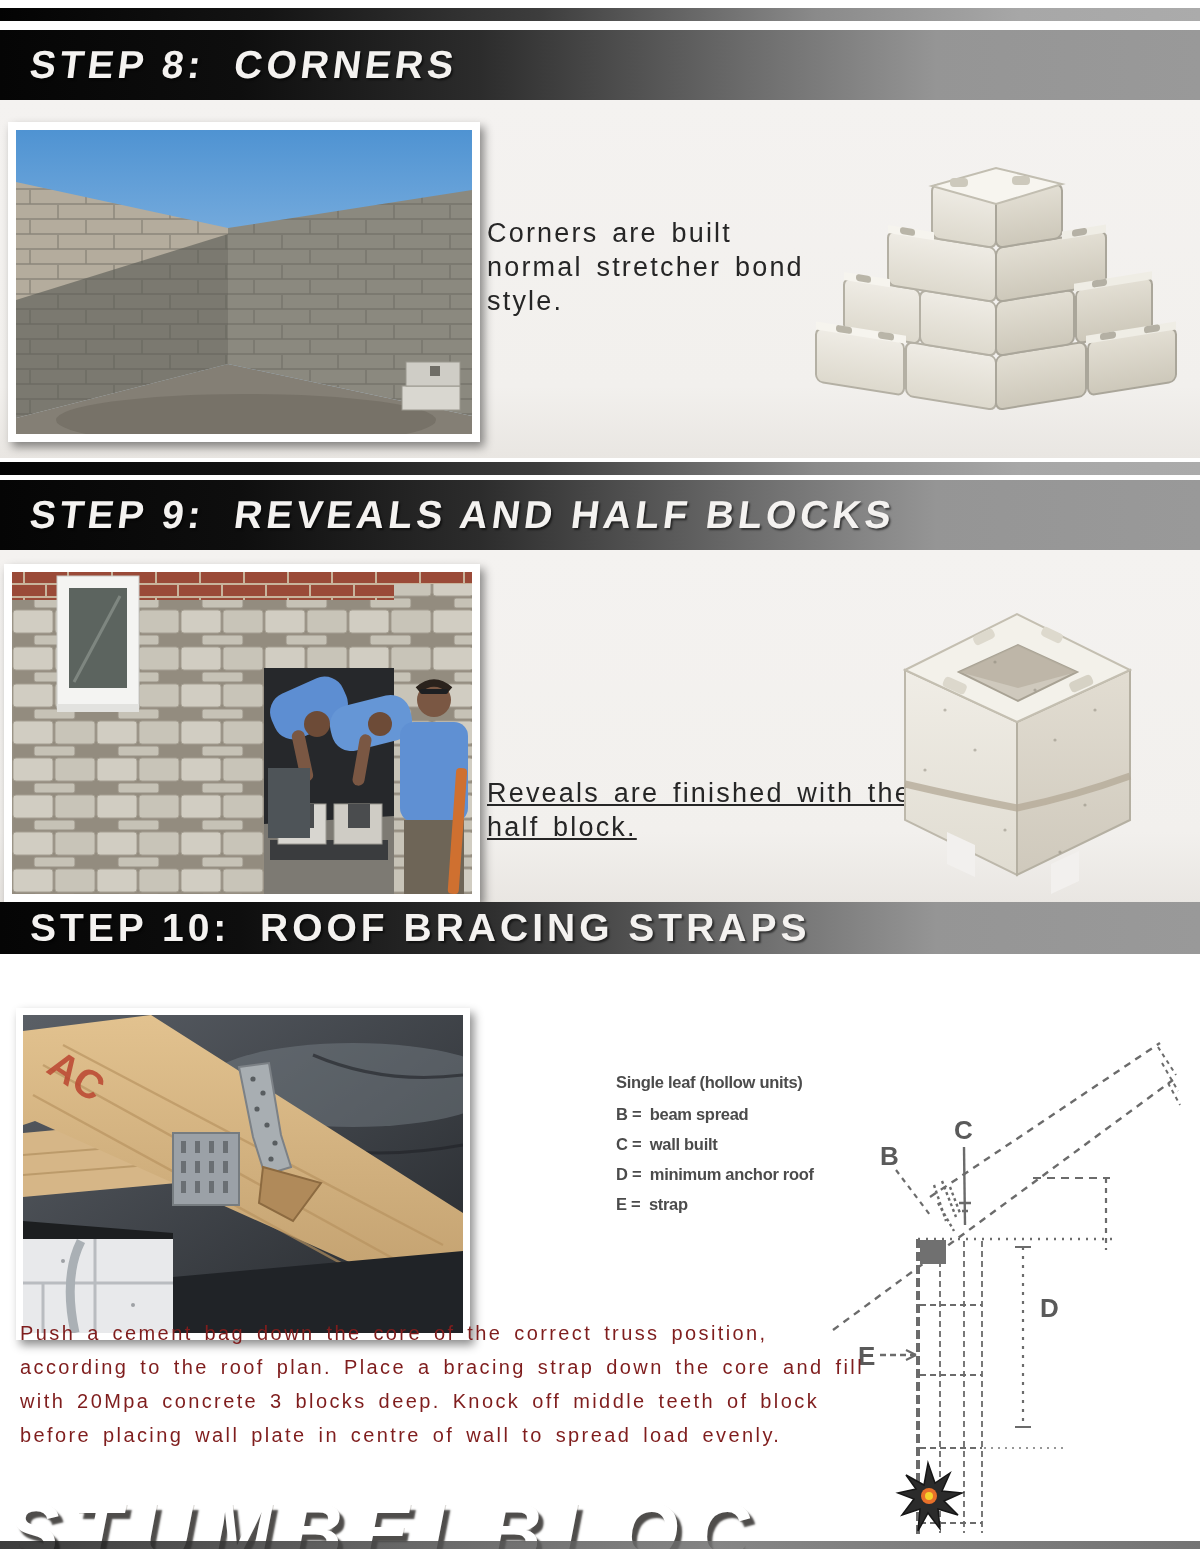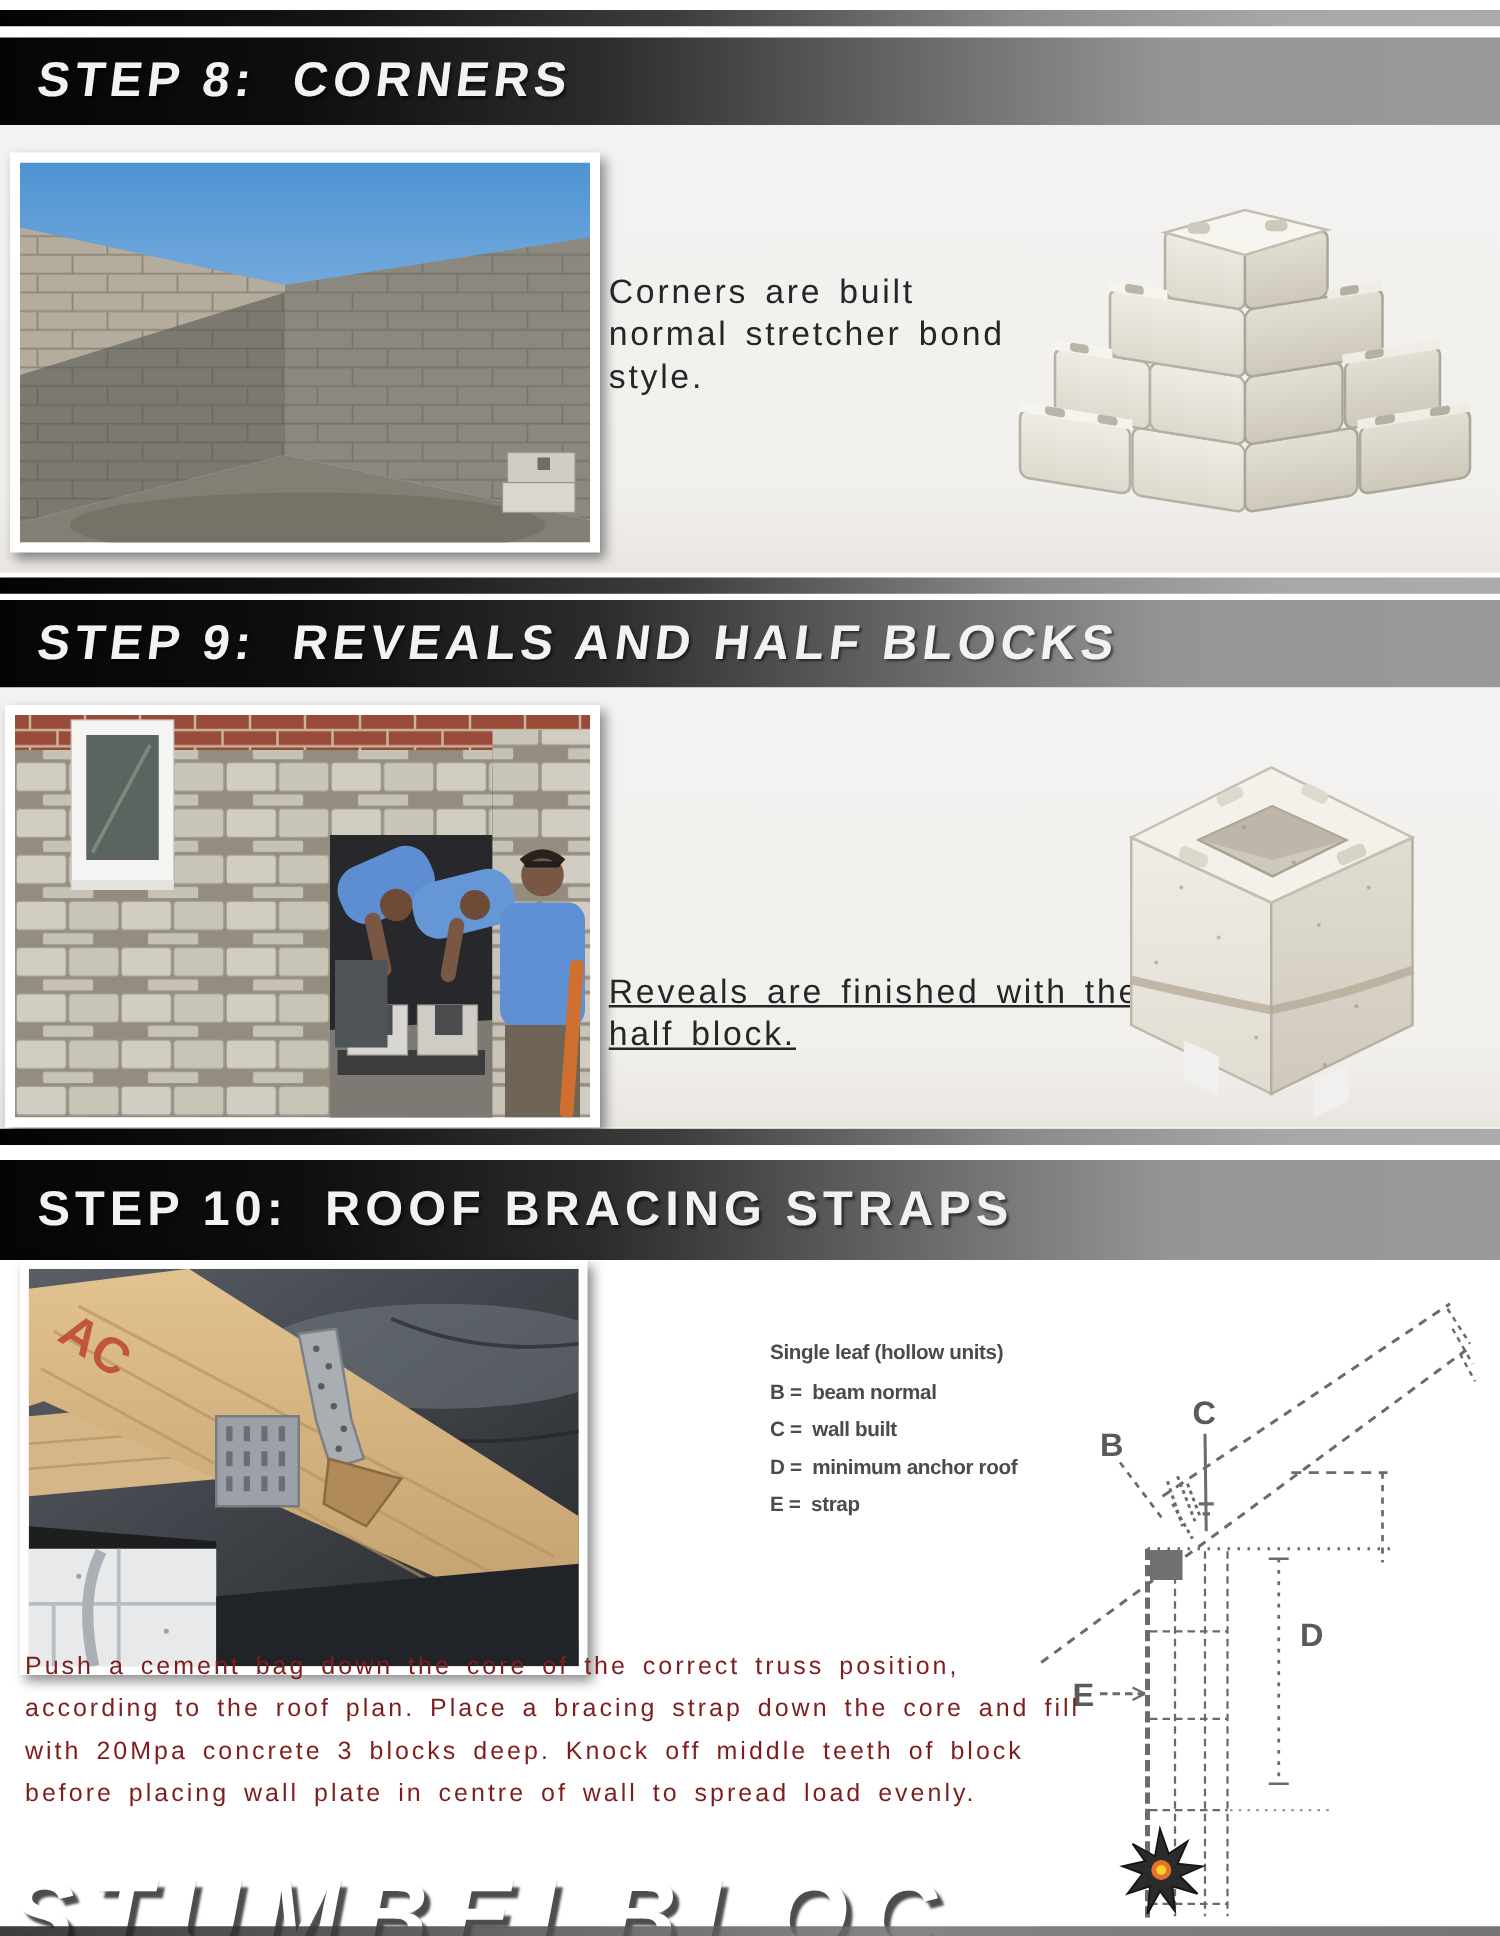--- a/index.html
+++ b/index.html
@@ -284,21 +284,21 @@
         <circle cx="180" cy="120" r="1.6"></circle>
           <circle cx="140" cy="92" r="1.6"></circle>
           <circle cx="205," :="" cy="285" r="0"></circle>
         <circle cx="205" cy="282" r="1.6"></circle>
           <circle cx="70" cy="200" r="1.6"></circle>
       </g>
     </svg>
   </div>
 
   <div class="thinbar" style="top:903px;"></div>
-  <div class="band" style="top:928px;height:80px;">
+  <div class="band" style="top:902px;height:52px;">
     <div class="band-title">STEP 10:  ROOF BRACING STRAPS</div>
   </div>
 
   <div class="photo" style="left:16px;top:1008px;padding:7px;">
     <svg width="440" height="318" viewBox="0 0 440 318">
       <defs>
         <linearGradient id="memb" x1="0" y1="0" x2="1" y2="1">
           <stop offset="0" stop-color="#5a5f66"></stop>
             <stop offset="1" stop-color="#24272b"></stop>
         </linearGradient>
@@ -361,21 +361,21 @@
       </g>
 
       <polygon points="150,262 440,236 440,318 150,318" fill="#202327"></polygon>
 
       <path d="M58,226 Q40,262 52,318" stroke="#aab0b5" stroke-width="9" fill="none"></path>
     </svg>
   </div>
 
   <div class="legend" style="left:616px;top:1046px;margin-top:27px;">
     <div class="legend-title">Single leaf (hollow units)</div>
-    <div>B =  beam normal</div>
+    <div>B =  beam spread</div>
     <div>C =  wall built</div>
     <div>D =  minimum anchor roof</div>
     <div>E =  strap</div>
   </div>
 
   <div class="illos" style="left:818px;top:1035px;">
     <svg width="372" height="510" viewBox="0 0 372 510">
       <g stroke="#6b6b6b" fill="none">
 
         <path d="M15,295 L355,45" stroke-width="2.4" stroke-dasharray="7 6"></path>

